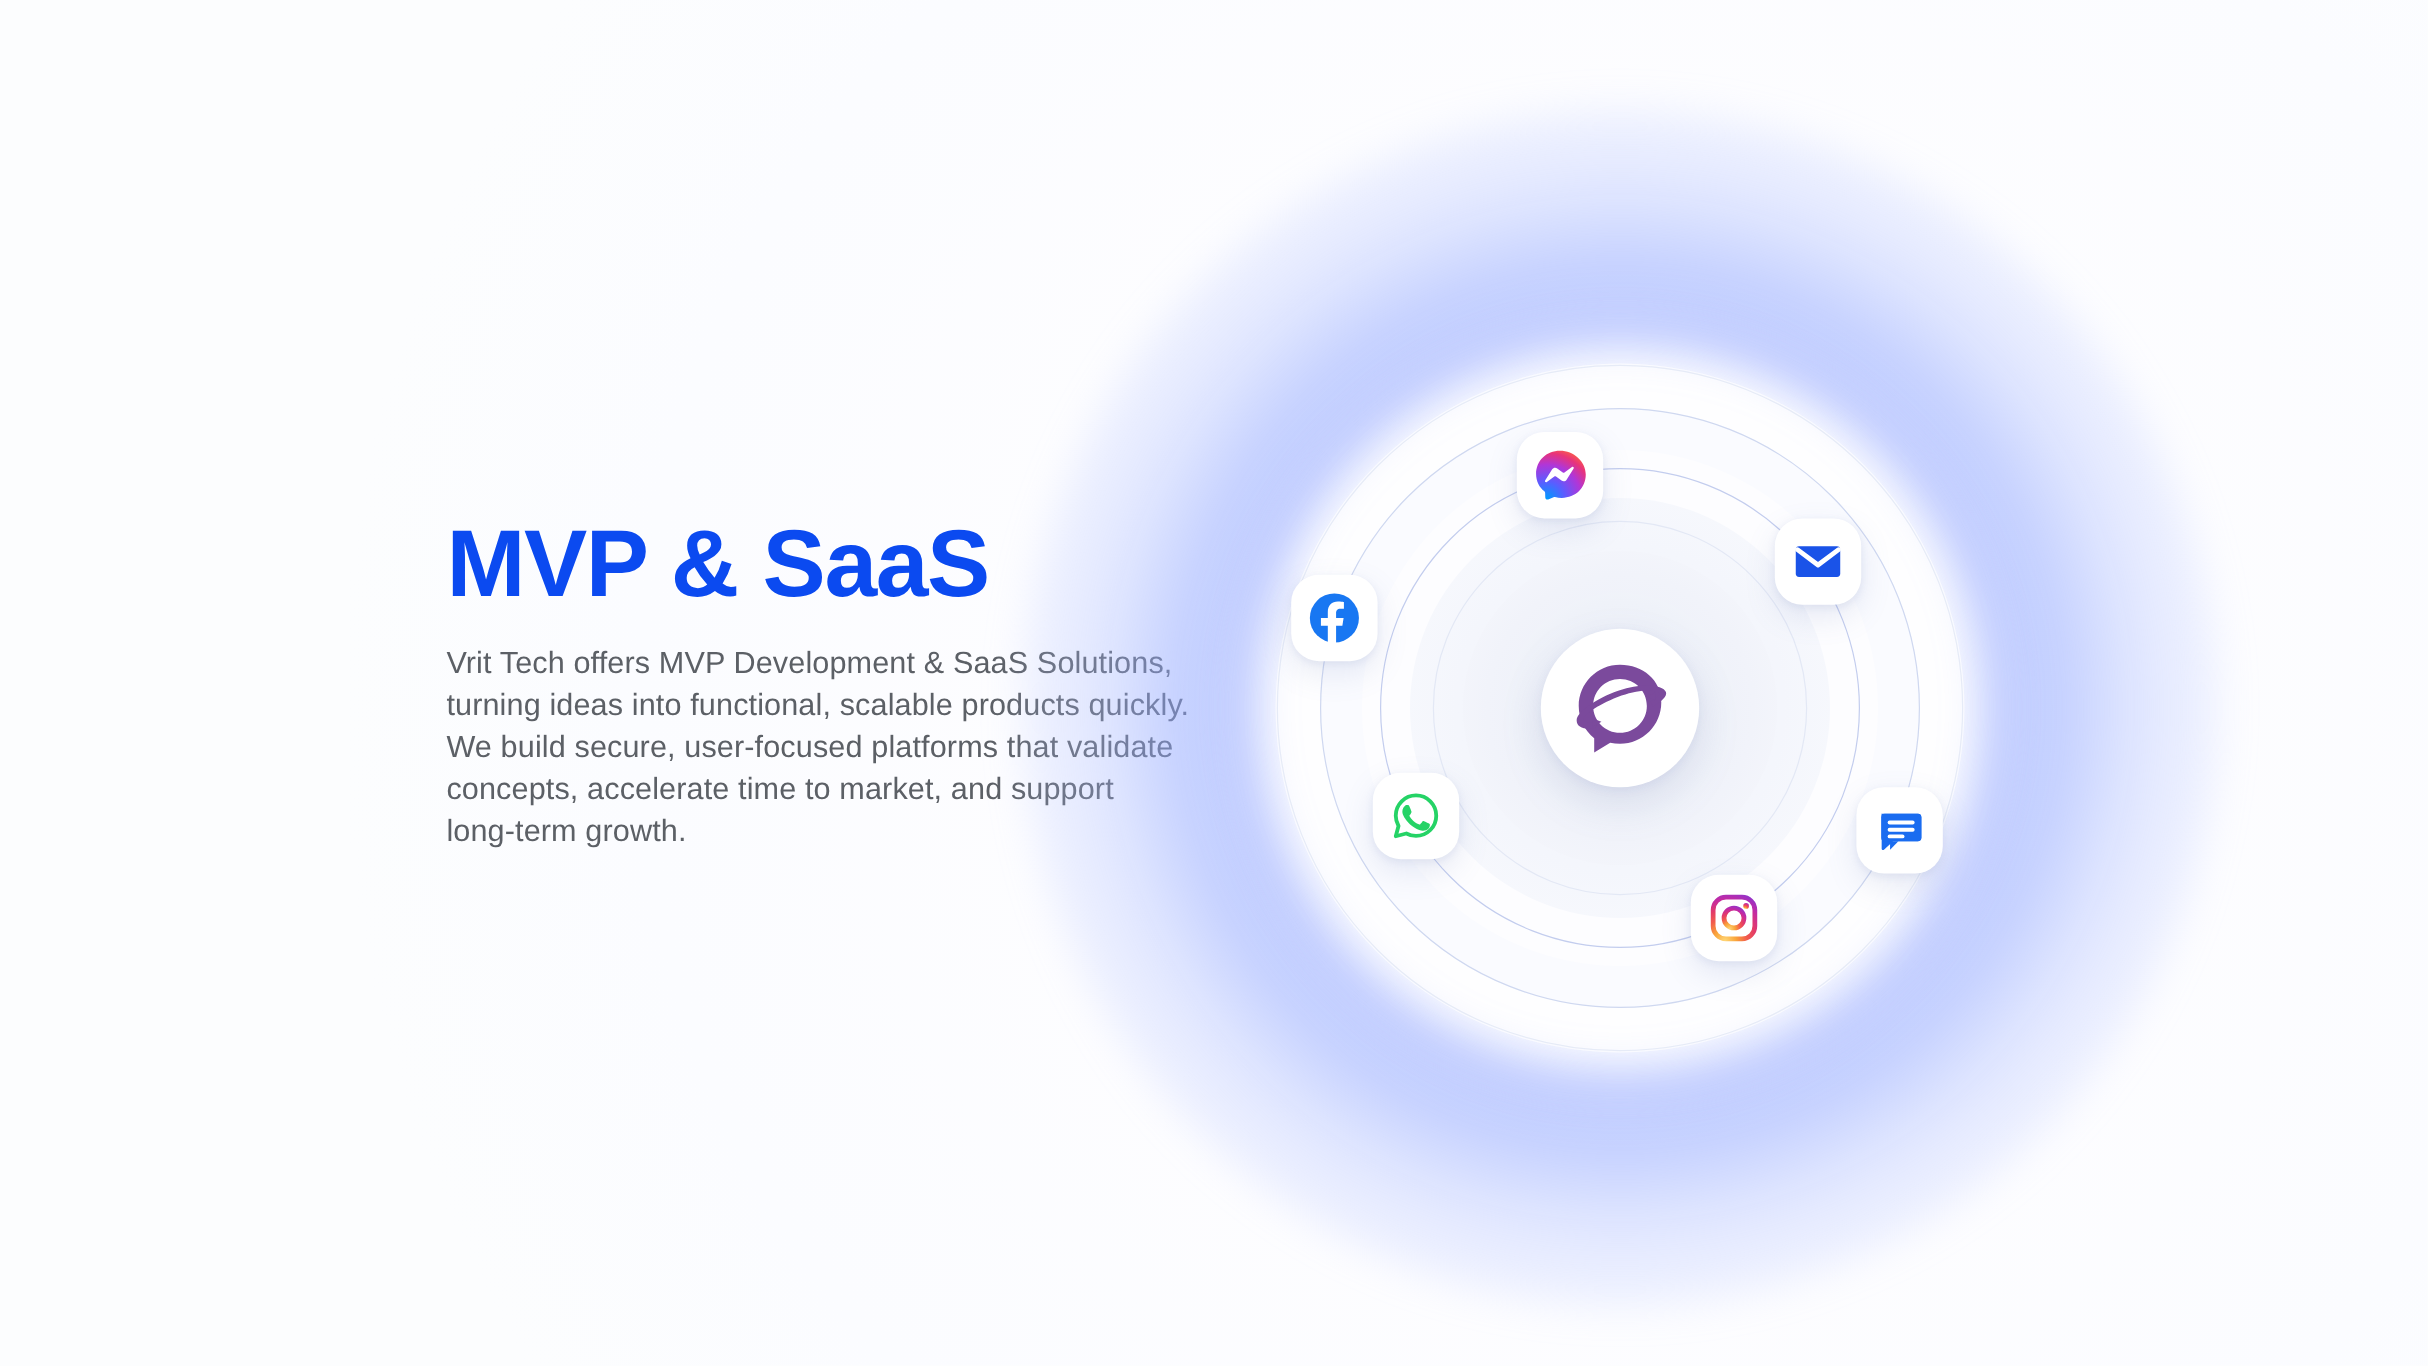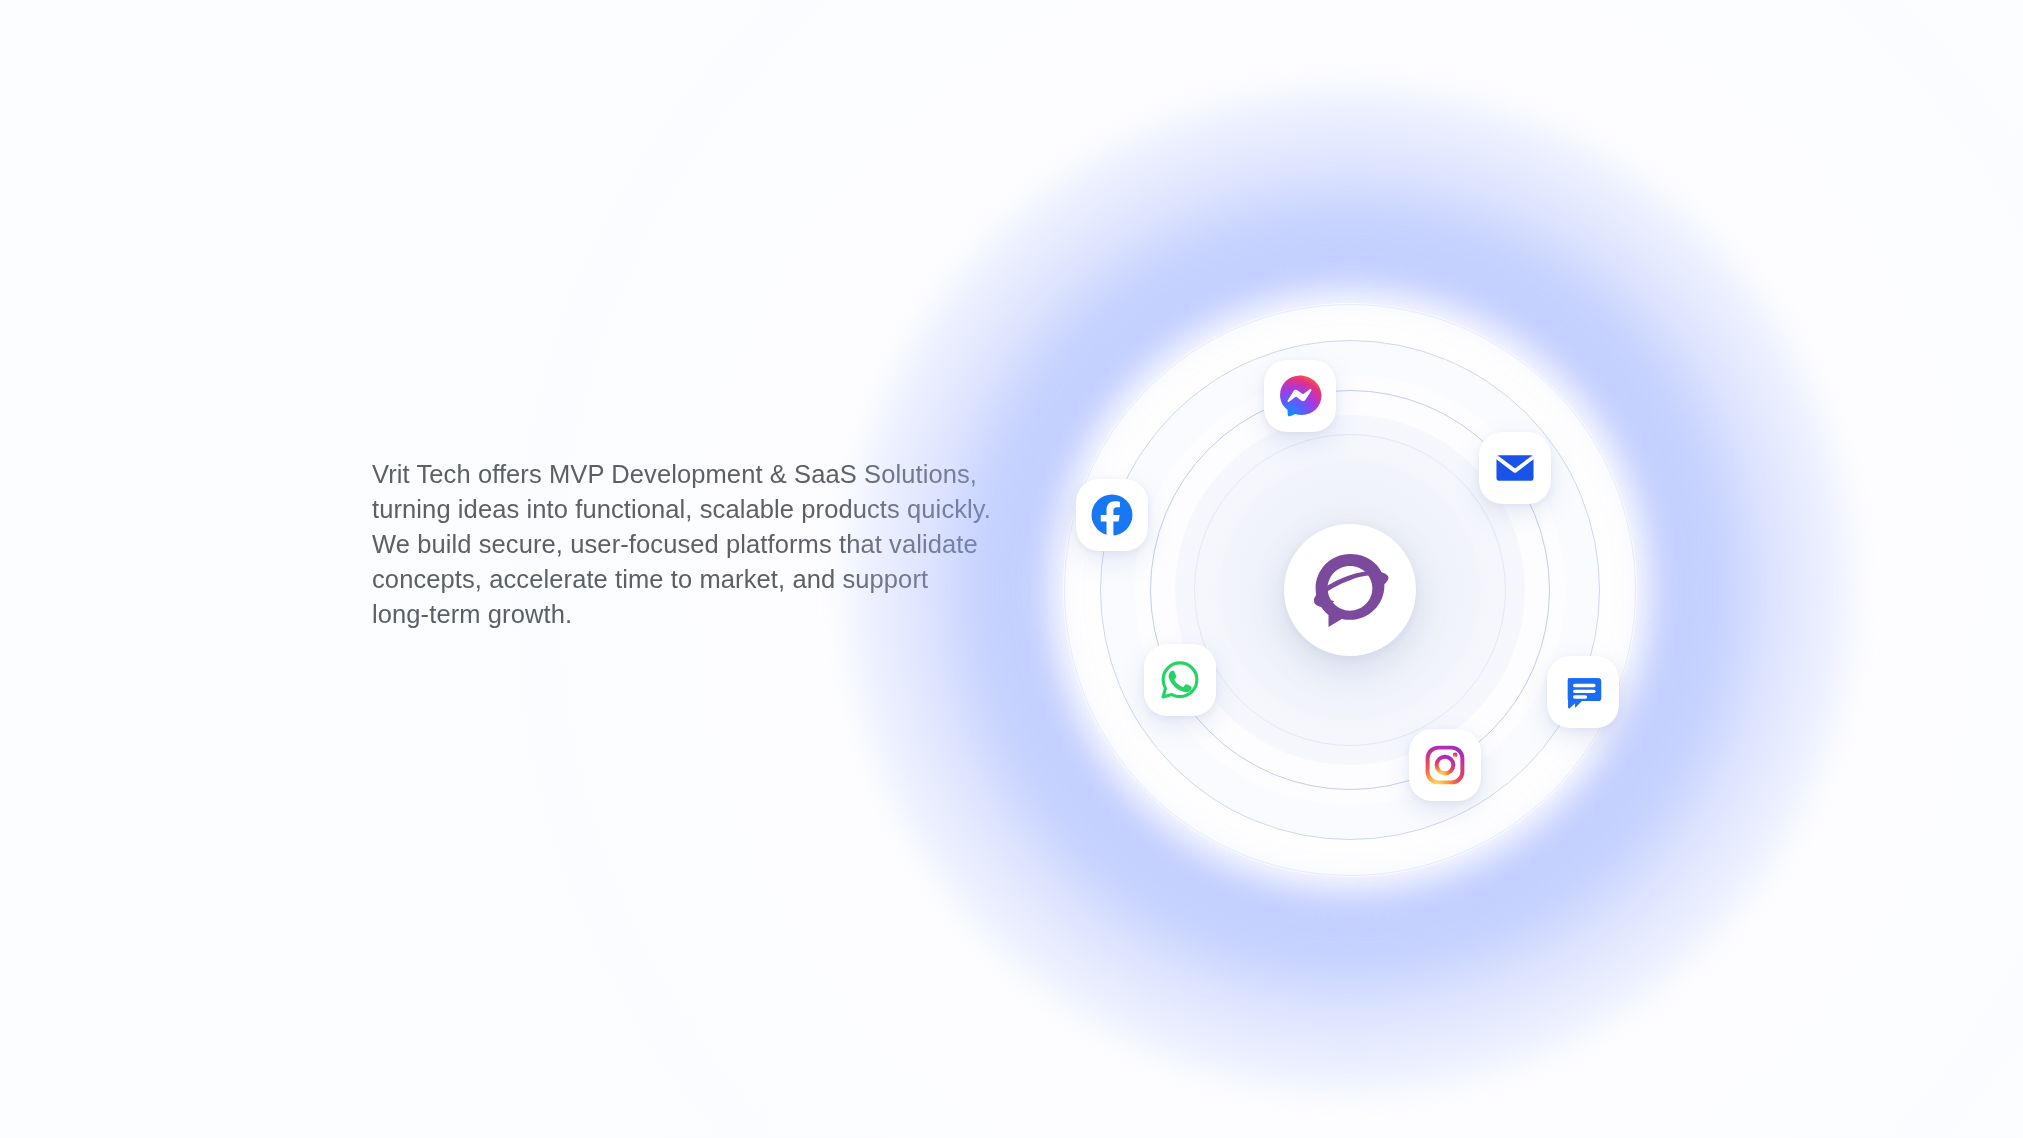--- a/index.html
+++ b/index.html
@@ -126,20 +126,21 @@
   #badge-whatsapp{  left:-170px; top:90px;   }
   #badge-sms{       left:233px;  top:102px;  }
   #badge-instagram{ left:95px;   top:175px;  }
 </style>
 </head>
 <body>
 
 <div id="stage">
 
   <div id="copy">
+    <h1 id="headline">MVP &amp; SaaS</h1>
     <p id="subcopy">Vrit Tech offers MVP Development &amp; SaaS Solutions, turning ideas into functional, scalable products quickly. We build secure, user-focused platforms that validate concepts, accelerate time to market, and support long-term growth.</p>
   </div>
 
   <div id="orbit">
 
     <div class="c" id="glow-outer"></div>
     <div class="c" id="disc1"></div>
     <div class="c" id="glow-inner"></div>
     <div class="c" id="disc2"></div>
     <div class="c ring" id="ring-c"></div>

